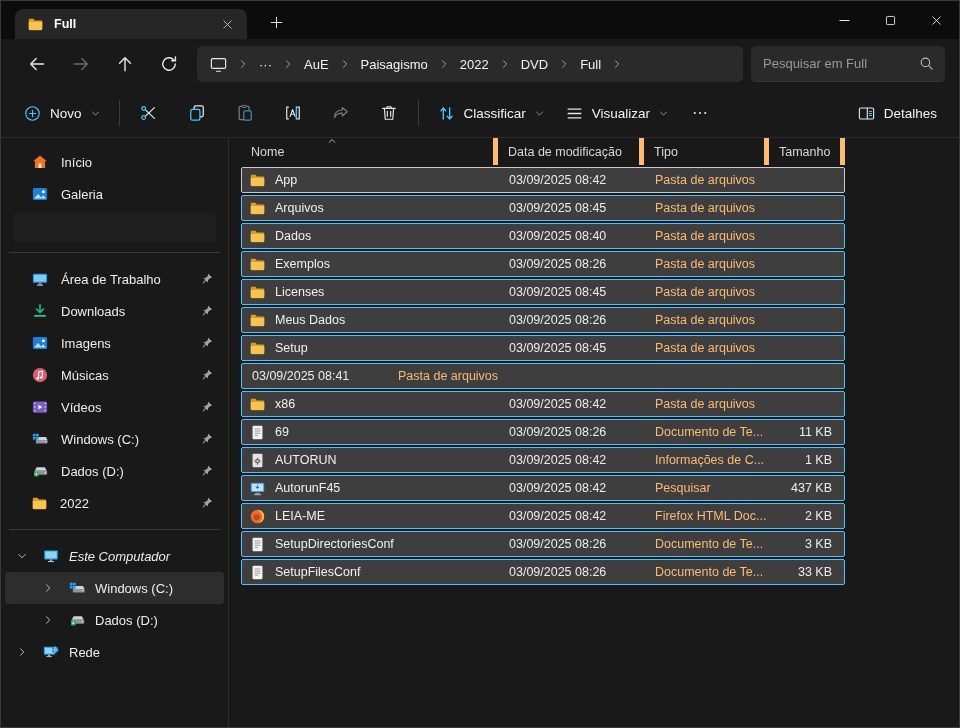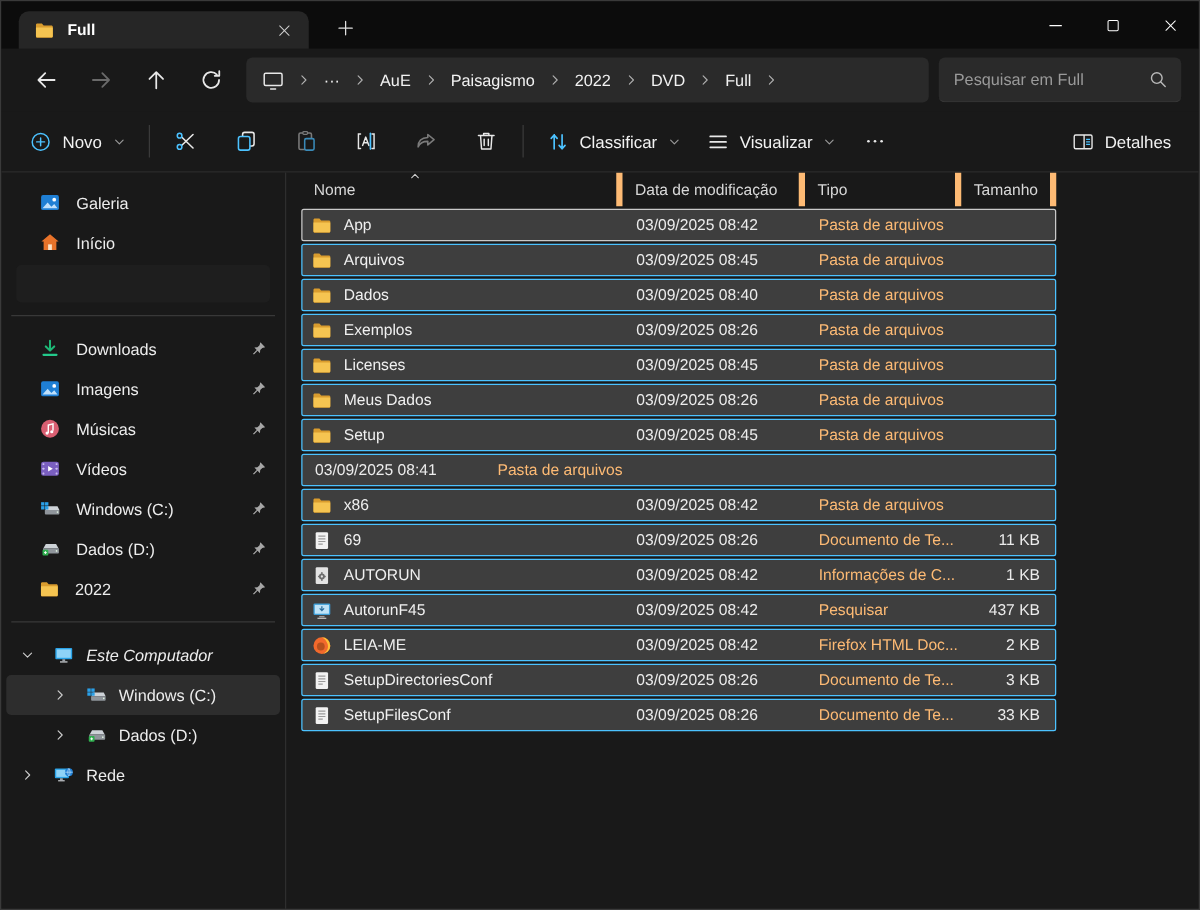--- a/index.html
+++ b/index.html
@@ -313,40 +313,56 @@
       <span>Detalhes</span>
     </div>
   </div>
 
   <div class="main">
     <div class="sidebar">
       <div id="side-home">
           <div class="sitem">
             <span class="icon">
               <svg width="18" height="18" viewBox="0 0 24 24" xmlns="http://www.w3.org/2000/svg">
+                <path d="M12 3.2 2.8 11h2.4v9h13.6v-9h2.4z" fill="#e8732a"></path>
+                <rect x="10" y="14" width="4" height="6" fill="#fbe3c8"></rect>
+              </svg>
+            </span>
+            <span>Início</span>
+          </div>
+          <div class="sitem">
+            <span class="icon">
+              <svg width="18" height="18" viewBox="0 0 24 24" xmlns="http://www.w3.org/2000/svg">
                 <rect x="2.5" y="4" width="19" height="16" rx="2" fill="#1f7fd4"></rect>
                 <circle cx="16.5" cy="9" r="2" fill="#fff"></circle>
                 <path d="M4 18l5.5-6 4 4.5 3-3 3.5 4.5z" fill="#bfe0fb"></path>
               </svg>
             </span>
             <span>Galeria</span>
           </div>
-          <div class="sitem">
-            <span class="icon">
-              <svg width="18" height="18" viewBox="0 0 24 24" xmlns="http://www.w3.org/2000/svg">
-                <path d="M12 3.2 2.8 11h2.4v9h13.6v-9h2.4z" fill="#e8732a"></path>
-                <rect x="10" y="14" width="4" height="6" fill="#fbe3c8"></rect>
-              </svg>
-            </span>
-            <span>Início</span>
-          </div>
         </div>
       <div class="ghost"></div>
       <div class="sdivider"></div>
       <div id="side-pinned">
+          <div class="sitem">
+            <span class="icon">
+              <svg width="18" height="18" viewBox="0 0 24 24" xmlns="http://www.w3.org/2000/svg">
+                <rect x="2.5" y="5" width="19" height="12" rx="1.2" fill="#2798e0"></rect>
+                <rect x="4" y="6.5" width="16" height="9" fill="#7fc9f2"></rect>
+                <rect x="10.5" y="17" width="3" height="2.4" fill="#9aa0a6"></rect>
+                <rect x="8" y="19.4" width="8" height="1.5" fill="#c3c7cb"></rect>
+              </svg>
+            </span>
+            <span>Área de Trabalho</span>
+            <span class="icon pin">
+              <svg width="14" height="14" viewBox="0 0 24 24" xmlns="http://www.w3.org/2000/svg">
+                <path fill="#a6a6a6" d="M14.2 3.2 20.8 9.8 16.9 10.9 14 13.8 13.6 18 10.4 14.8 5.3 19.9 4.1 18.7 9.2 13.6 6 10.4 10.2 10 13.1 7.1z"></path>
+              </svg>
+            </span>
+          </div>
           <div class="sitem">
             <span class="icon">
               <svg width="18" height="18" viewBox="0 0 24 24" xmlns="http://www.w3.org/2000/svg">
                 <path d="M12 3.5v9.5M7.5 9.5 12 14l4.5-4.5" stroke="#1db876" stroke-width="2.2" fill="none" stroke-linecap="round" stroke-linejoin="round"></path>
                 <path d="M5 18.5h14" stroke="#23c98b" stroke-width="2.2" stroke-linecap="round"></path>
               </svg>
             </span>
             <span>Downloads</span>
             <span class="icon pin">
               <svg width="14" height="14" viewBox="0 0 24 24" xmlns="http://www.w3.org/2000/svg">

